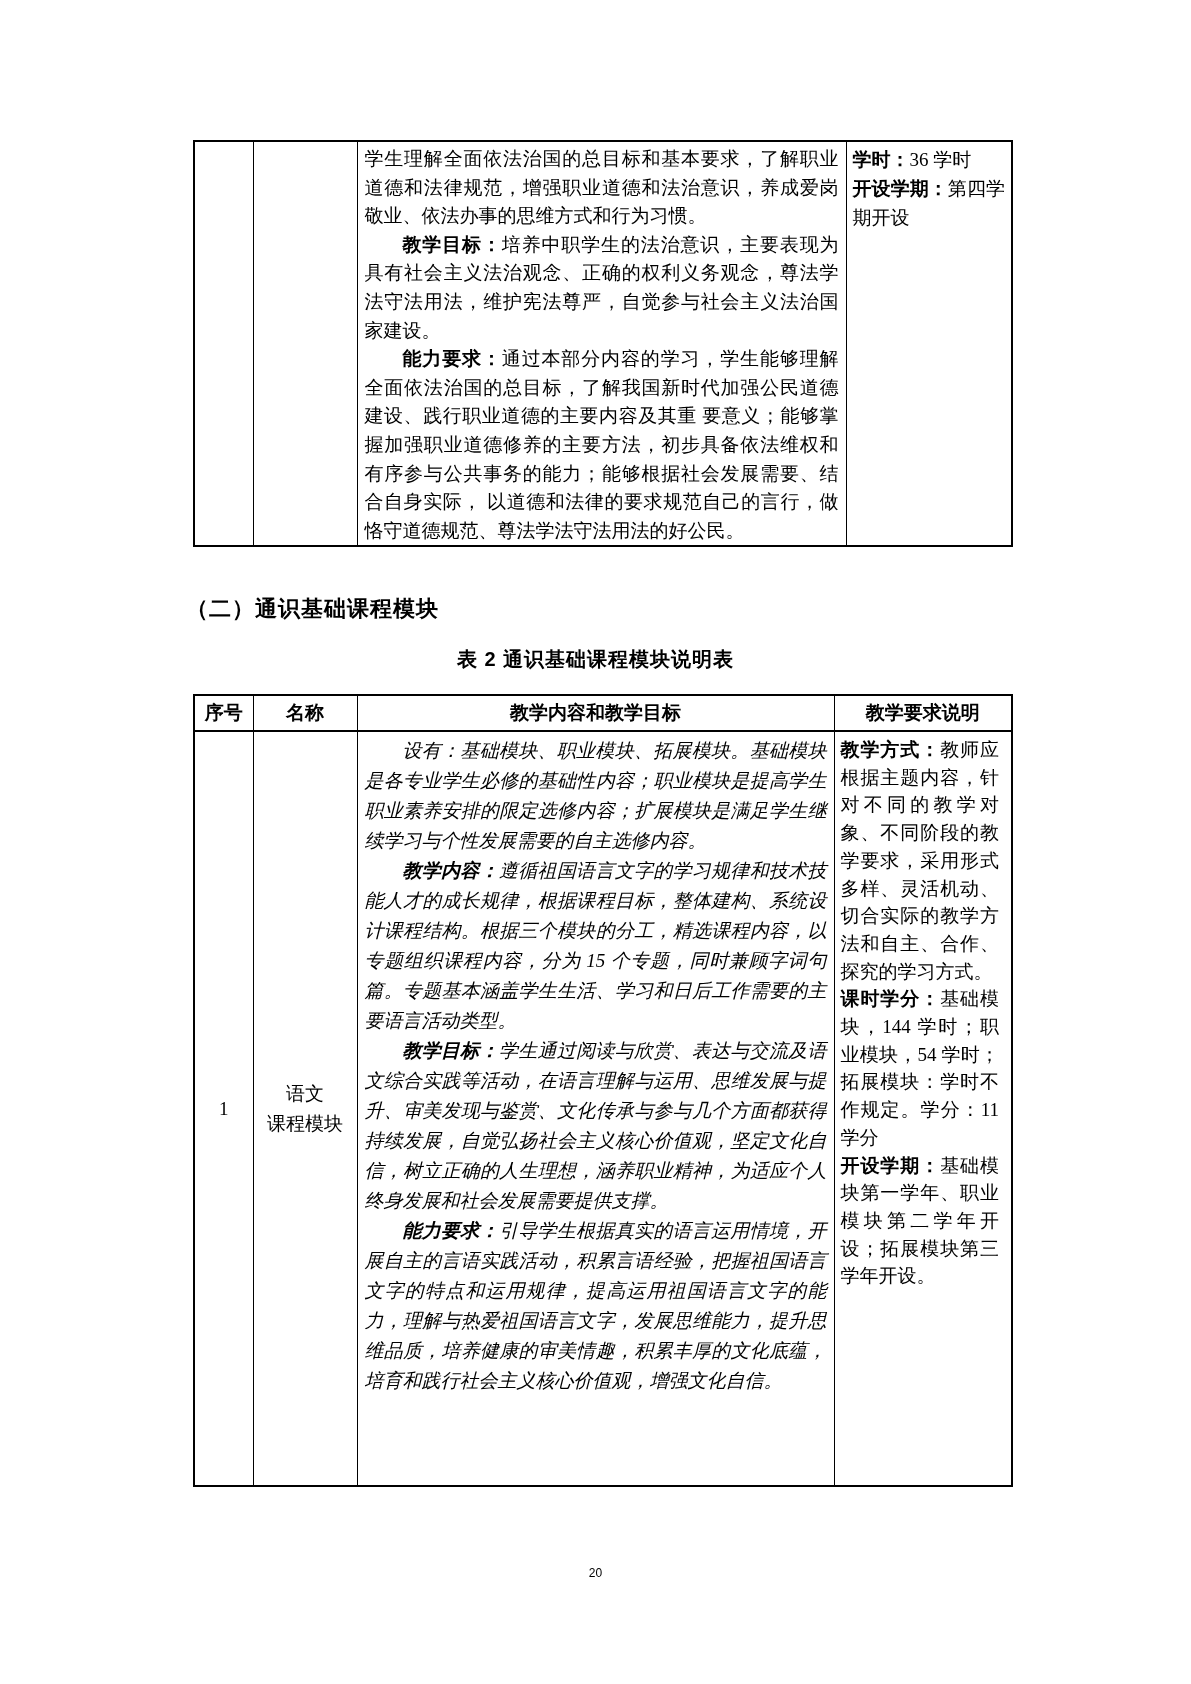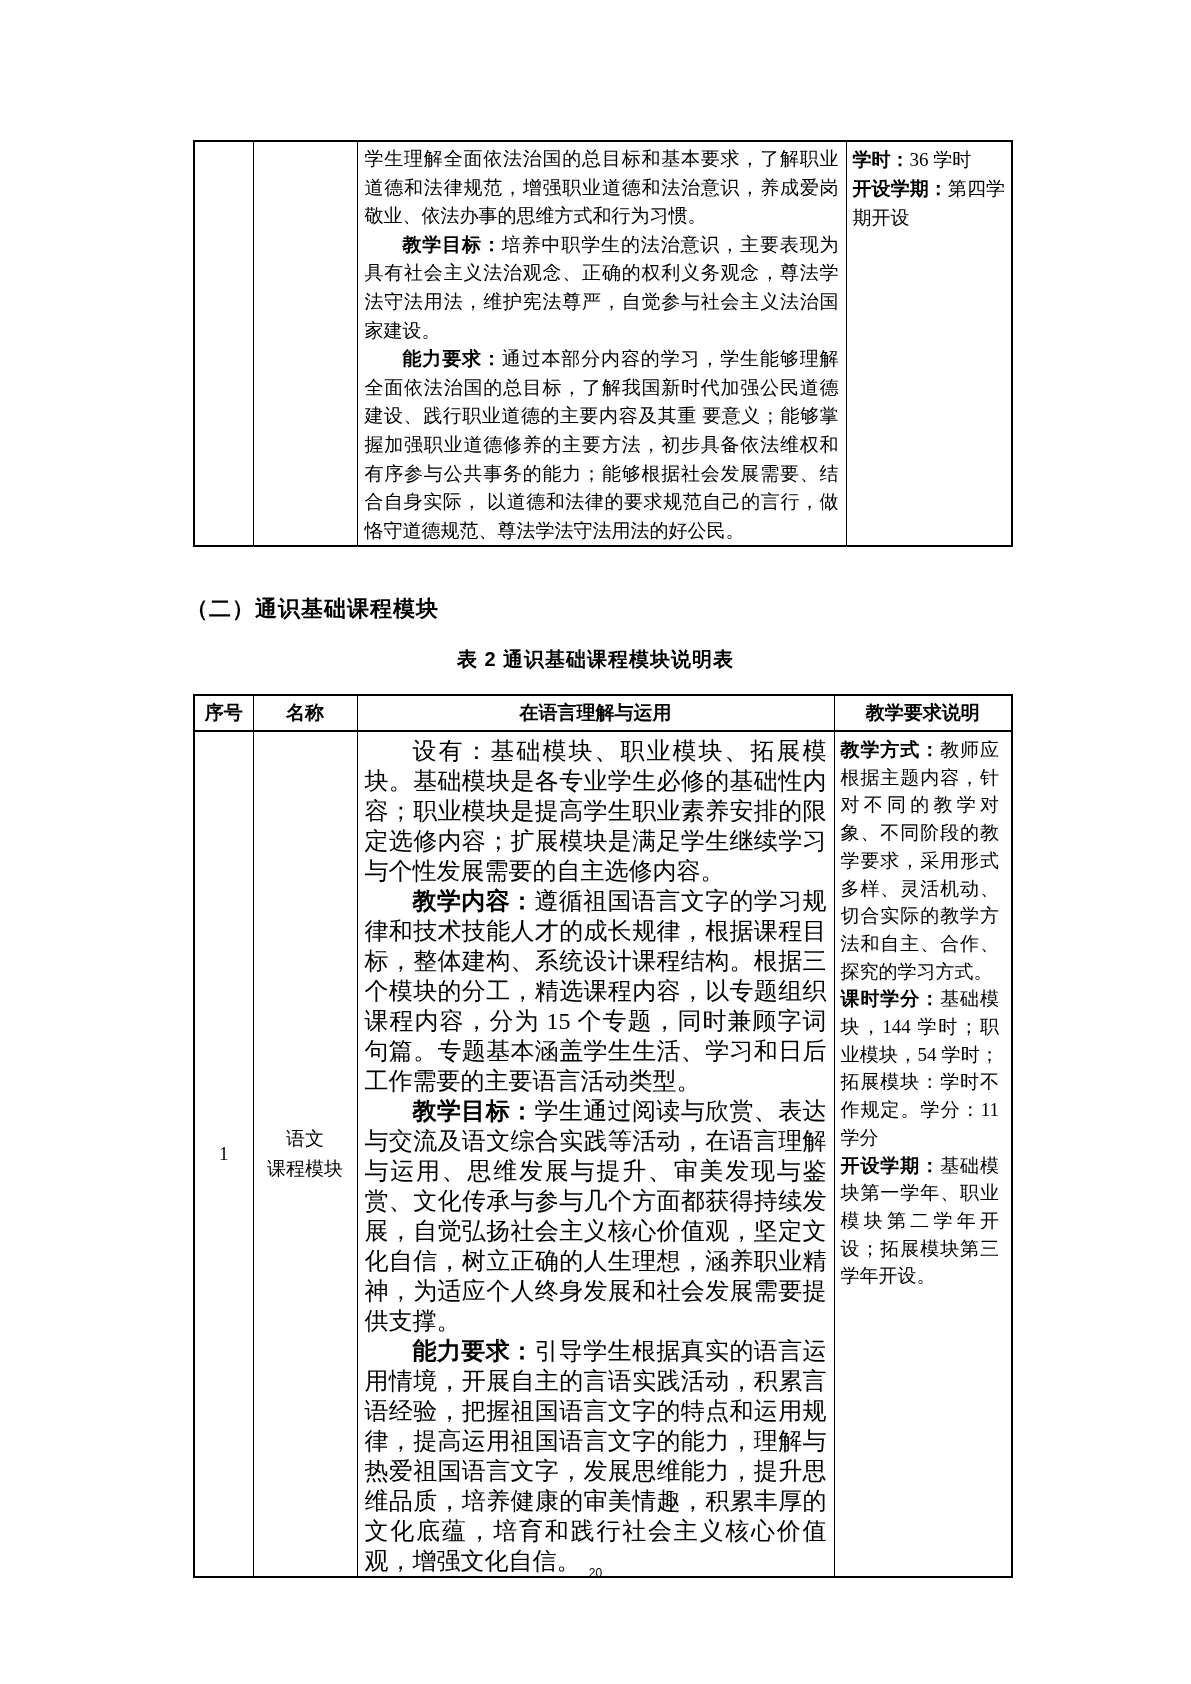--- a/index.html
+++ b/index.html
@@ -48,22 +48,22 @@
     text-align: center; vertical-align: middle;
     border-bottom: 2px solid #000;
   }
   .t2 .cell-no, .t2 .cell-name {
     text-align: center; vertical-align: middle; font-size: 19px;
   }
   .t2 .cell-name { line-height: 30px; }
   .t2 .cell-content {
     vertical-align: top;
     padding: 4px 7px 0 7px;
-    font-size: 24px; line-height: 30px;
-    text-align: justify; text-align-last: left;
+    font-size: 19px; line-height: 30px;
+    text-align: justify; text-align-last: left; font-style: italic;
   }
   .t2 .cell-req {
     vertical-align: top;
     padding: 4px 12px 0 6px;
     font-size: 19px; line-height: 27.7px;
     text-align: justify; text-align-last: left;
   }
 
   .para { text-indent: 2em; }
   .para.noindent { text-indent: 0; }
@@ -110,21 +110,21 @@
   <colgroup>
     <col style="width:59px">
       <col style="width:104px">
       <col style="width:477px">
       <col style="width:178px">
   </colgroup>
   <tbody>
       <tr>
     <th>序号</th>
     <th>名称</th>
-    <th>在语言理解与运用</th>
+    <th>教学内容和教学目标</th>
     <th>教学要求说明</th>
   </tr>
   <tr style="height:755px">
     <td class="cell-no">1</td>
     <td class="cell-name">
       <div>语文</div>
       <div>课程模块</div>
     </td>
     <td class="cell-content">
       <p class="para"><b class="lbl"></b><span>设有：基础模块、职业模块、拓展模块。基础模块是各专业学生必修的基础性内容；职业模块是提高学生职业素养安排的限定选修内容；扩展模块是满足学生继续学习与个性发展需要的自主选修内容。</span></p>

